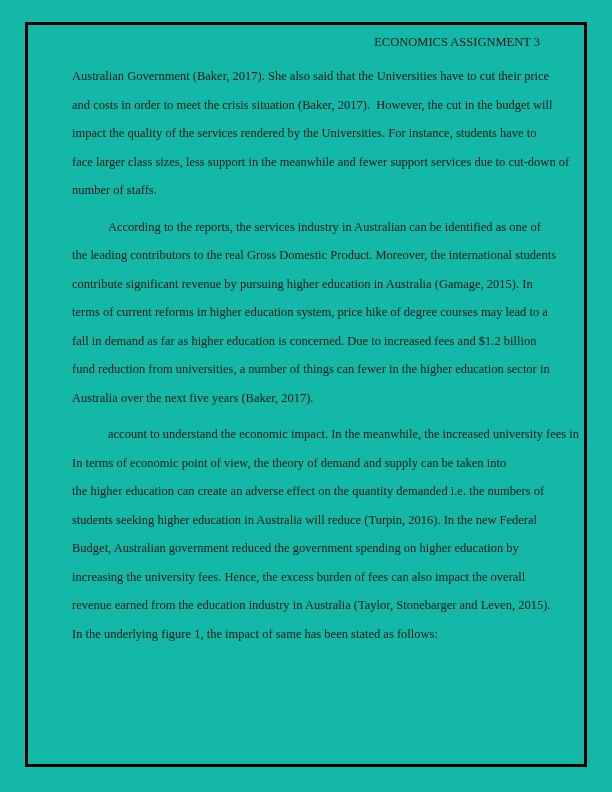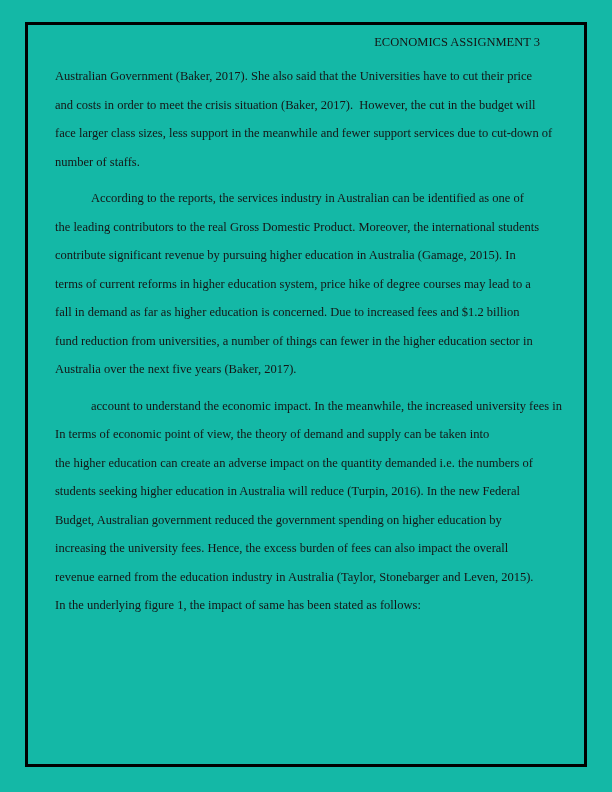--- a/index.html
+++ b/index.html
@@ -32,21 +32,21 @@
     left: 72px;
     top: 35px;
     width: 468px;
     text-align: right;
     font-size: 12.5px;
     line-height: 14px;
     white-space: pre;
   }
   .body-text {
     position: absolute;
-    left: 55px;
+    left: 72px;
     top: 62px;
     width: 468px;
     font-size: 12.5px;
   }
   .para {
     margin: 0 0 8px 0;
     padding: 0;
   }
   .line {
     line-height: 28.5px;
@@ -63,38 +63,39 @@
 
   <div class="page-border"></div>
 
   <div class="header">ECONOMICS ASSIGNMENT 3</div>
 
   <div class="body-text">
 
     <div class="para">
       <div class="line">Australian Government (Baker, 2017). She also said that the Universities have to cut their price</div>
       <div class="line">and costs in order to meet the crisis situation (Baker, 2017).  However, the cut in the budget will</div>
+      <div class="line">impact the quality of the services rendered by the Universities. For instance, students have to</div>
       <div class="line">face larger class sizes, less support in the meanwhile and fewer support services due to cut-down of</div>
       <div class="line">number of staffs.</div>
     </div>
 
     <div class="para indent">
       <div class="line">According to the reports, the services industry in Australian can be identified as one of</div>
       <div class="line">the leading contributors to the real Gross Domestic Product. Moreover, the international students</div>
       <div class="line">contribute significant revenue by pursuing higher education in Australia (Gamage, 2015). In</div>
       <div class="line">terms of current reforms in higher education system, price hike of degree courses may lead to a</div>
       <div class="line">fall in demand as far as higher education is concerned. Due to increased fees and $1.2 billion</div>
       <div class="line">fund reduction from universities, a number of things can fewer in the higher education sector in</div>
       <div class="line">Australia over the next five years (Baker, 2017).</div>
     </div>
 
     <div class="para indent">
       <div class="line">account to understand the economic impact. In the meanwhile, the increased university fees in</div>
       <div class="line">In terms of economic point of view, the theory of demand and supply can be taken into</div>
-      <div class="line">the higher education can create an adverse impact on the quantity demanded i.e. the numbers of</div>
+      <div class="line">the higher education can create an adverse effect on the quantity demanded i.e. the numbers of</div>
       <div class="line">students seeking higher education in Australia will reduce (Turpin, 2016). In the new Federal</div>
       <div class="line">Budget, Australian government reduced the government spending on higher education by</div>
       <div class="line">increasing the university fees. Hence, the excess burden of fees can also impact the overall</div>
       <div class="line">revenue earned from the education industry in Australia (Taylor, Stonebarger and Leven, 2015).</div>
       <div class="line">In the underlying figure 1, the impact of same has been stated as follows:</div>
     </div>
 
   </div>
 </div>
 

